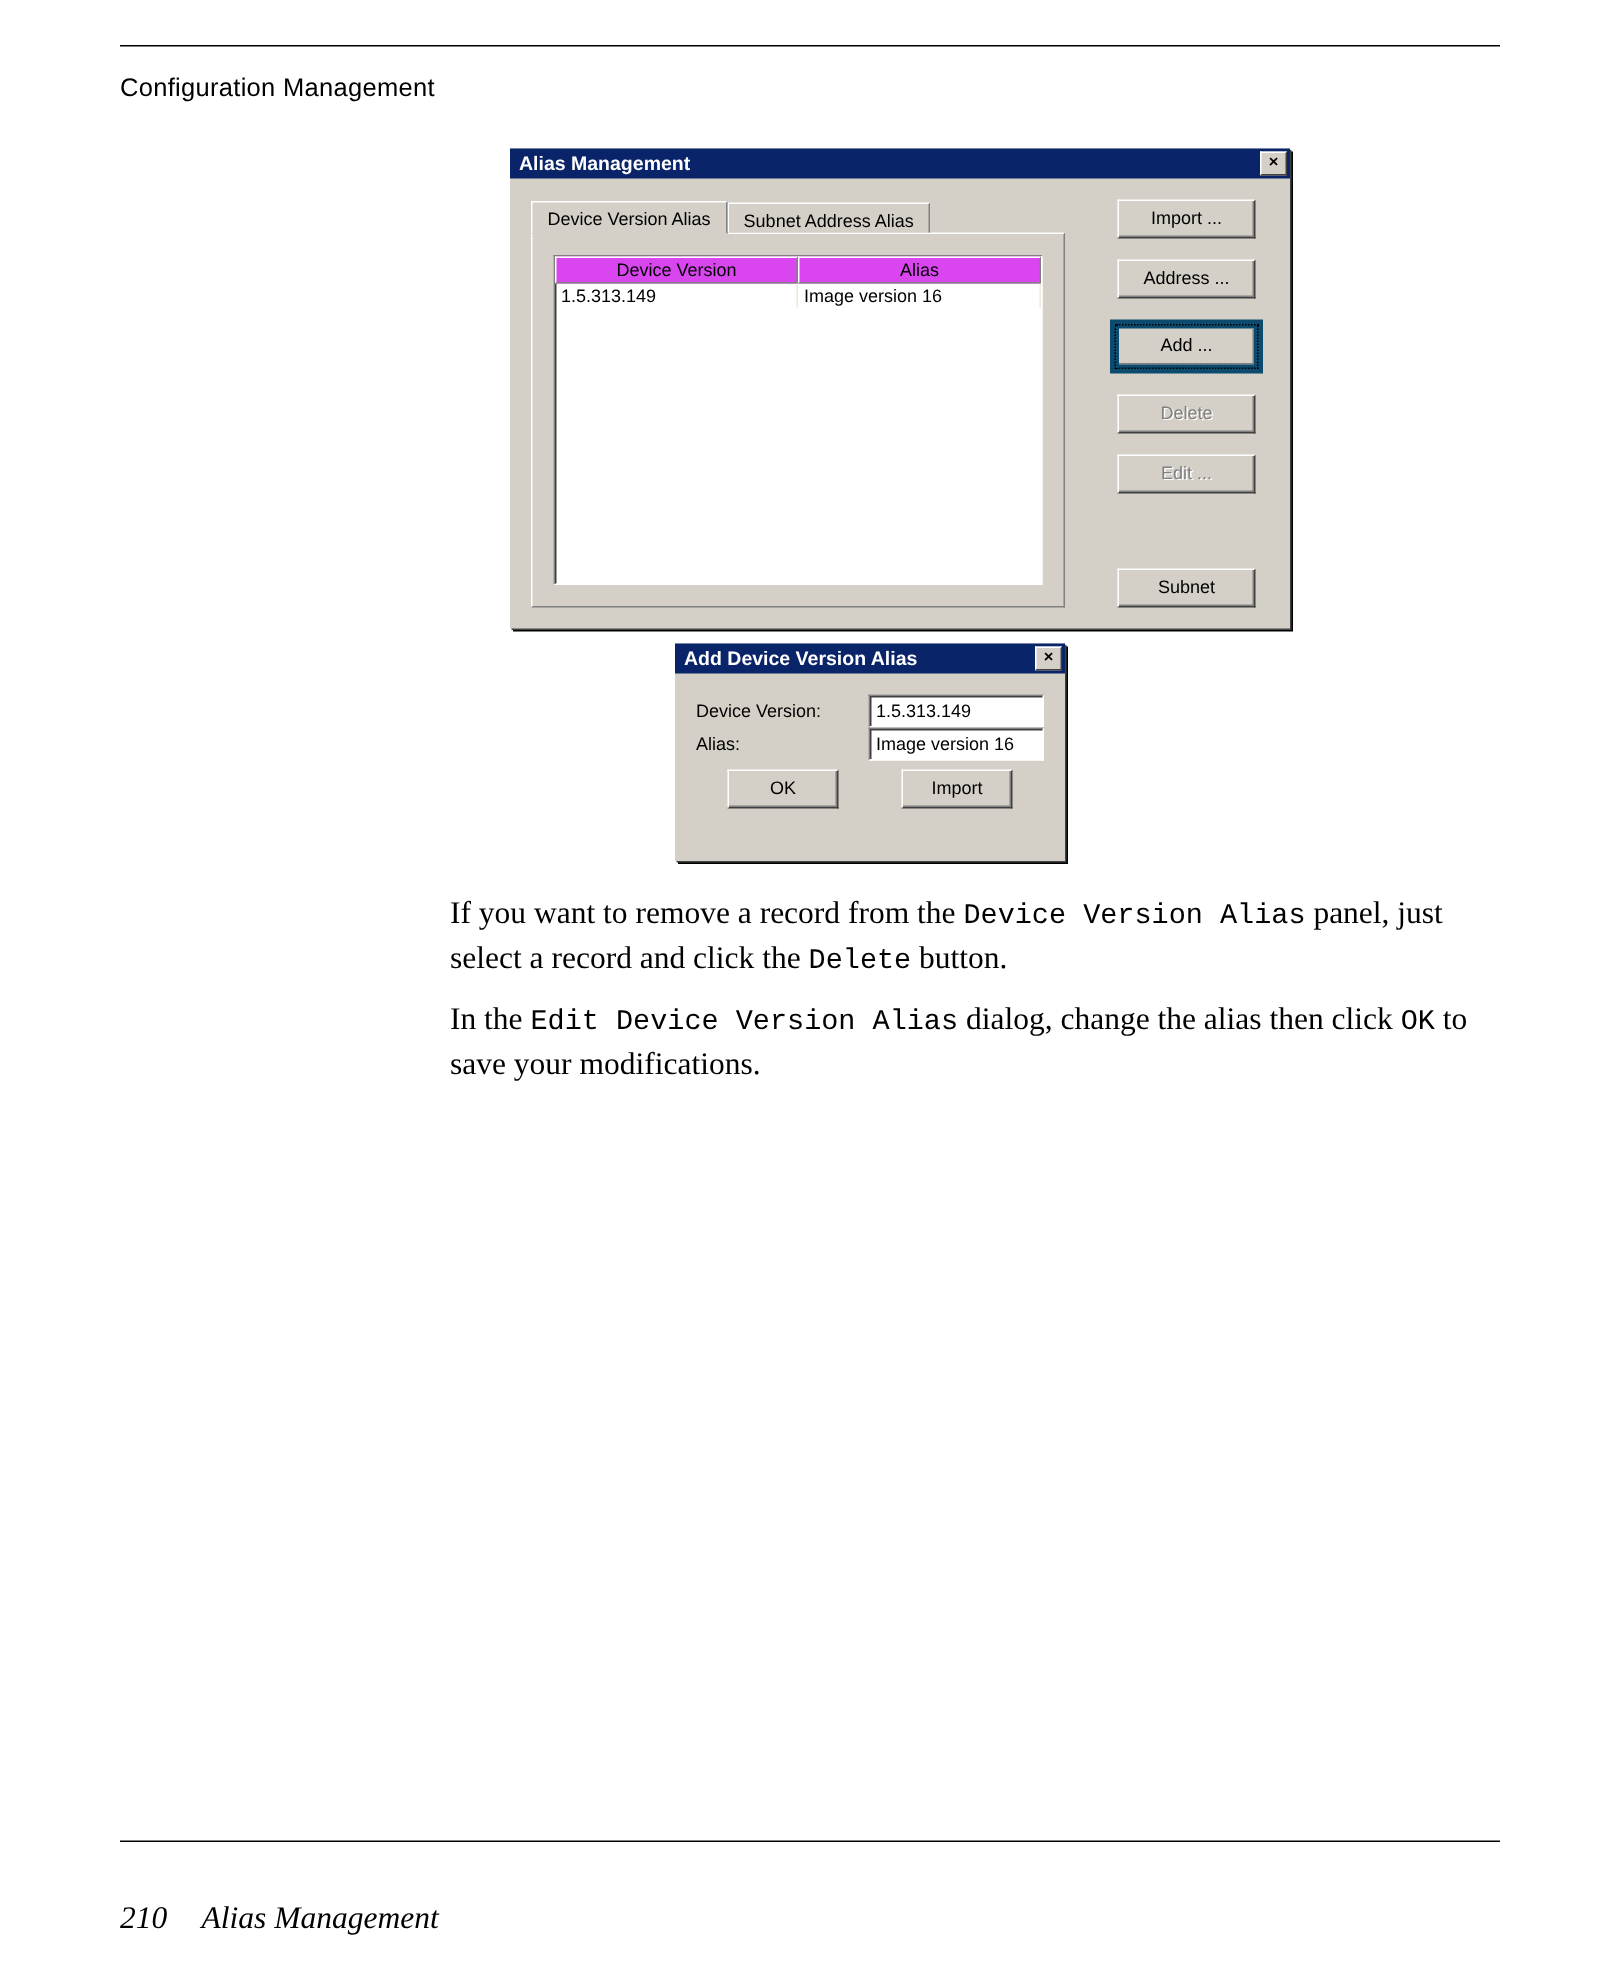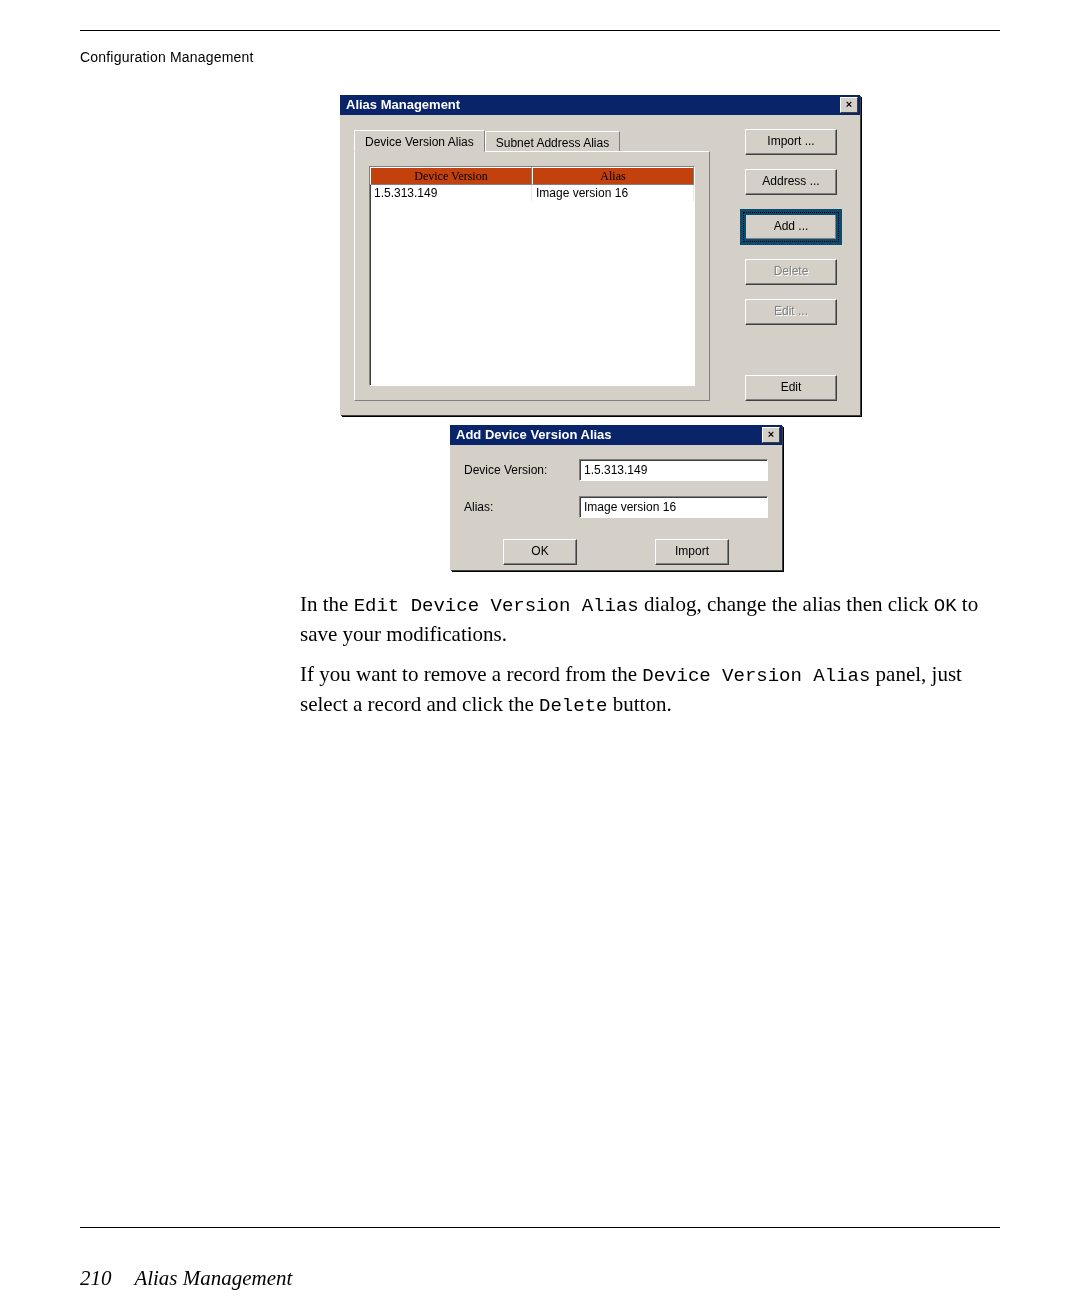--- a/index.html
+++ b/index.html
@@ -25,21 +25,21 @@
     border: none;
     border-top: 1px solid #000;
     position: absolute;
     left: 80px;
     right: 80px;
     bottom: 75px;
   }
   .section-title {
     font-family: Arial, Helvetica, sans-serif;
     font-weight: 300;
-    font-size: 14px;
+    font-size: 17px;
     letter-spacing: 0.2px;
   }
   .footer {
     position: absolute;
     left: 80px;
     bottom: 20px;
     font-family: Georgia, "Times New Roman", serif;
     font-style: italic;
     font-size: 21px;
   }
@@ -179,25 +179,24 @@
   .lv-head {
     display: flex;
     height: 18px;
   }
   .lv-head .col {
     flex: 1;
     border-top: 1px solid #fff;
     border-left: 1px solid #fff;
     border-right: 1px solid #808080;
     border-bottom: 1px solid #808080;
-    background: #c2410c;
+    background: #d946ef;
     text-align: center;
     line-height: 16px;
     font-size: 12px;
-    font-family: Liberation Serif, serif;
   }
   .lv-row {
     display: flex;
     height: 16px;
   }
   .lv-row .cell {
     flex: 1;
     padding: 0 4px;
     line-height: 16px;
     font-size: 12px;
@@ -225,25 +224,24 @@
     text-shadow: 1px 1px 0 #fff;
   }
   .btn.focus {
     outline: 1px dotted #000;
     outline-offset: -4px;
     border: 6px solid #0c4a6e;
   }
 
   
   .add-client {
-    width: 332px;
+    width: 260px;
     height: 125px;
     display: flex;
     flex-direction: column;
-    gap: 15px;
     padding: 18px 18px 12px 18px;
   }
   .form-row {
     display: flex;
     align-items: center;
   }
   .form-row .lbl {
     width: 115px;
     font-size: 12px;
   }
@@ -301,21 +299,21 @@
             </div>
           </div>
         </div>
         <div class="right-col" style="padding-left:26px;">
           <div class="btn">Import ...</div>
           <div class="btn">Address ...</div>
           <div class="btn focus">Add ...</div>
           <div class="btn disabled">Delete</div>
           <div class="btn disabled">Edit ...</div>
           <div class="spacer"></div>
-          <div class="btn">Edit</div>
+          <div class="btn">Subnet</div>
         </div>
       </div>
     </div>
   </div>
 
 
   <div class="dialog-wrap small">
     <div class="win">
       <div class="titlebar">
         <span>Add Device Version Alias</span>
@@ -333,24 +331,24 @@
         <div class="btn-row">
           <div class="btn">OK</div>
           <div class="btn">Import</div>
         </div>
       </div>
     </div>
   </div>
 
   <div class="body-text">
     <p>
-      <span>In the </span><span class="mono">Edit Device Version Alias</span><span> dialog, change the alias then click </span><span class="mono">OK</span><span> to save your modifications.</span>
+      <span>If you want to remove a record from the </span><span class="mono">Device Version Alias</span><span> panel, just select a record and click the </span><span class="mono">Delete</span><span> button.</span>
     </p>
     <p>
-      <span>If you want to remove a record from the </span><span class="mono">Device Version Alias</span><span> panel, just select a record and click the </span><span class="mono">Delete</span><span> button.</span>
+      <span>In the </span><span class="mono">Edit Device Version Alias</span><span> dialog, change the alias then click </span><span class="mono">OK</span><span> to save your modifications.</span>
     </p>
   </div>
 
   <hr class="hr-bottom">
 
   <div class="footer">
     <span class="pg">210</span>
     <span>Alias Management</span>
   </div>
 

